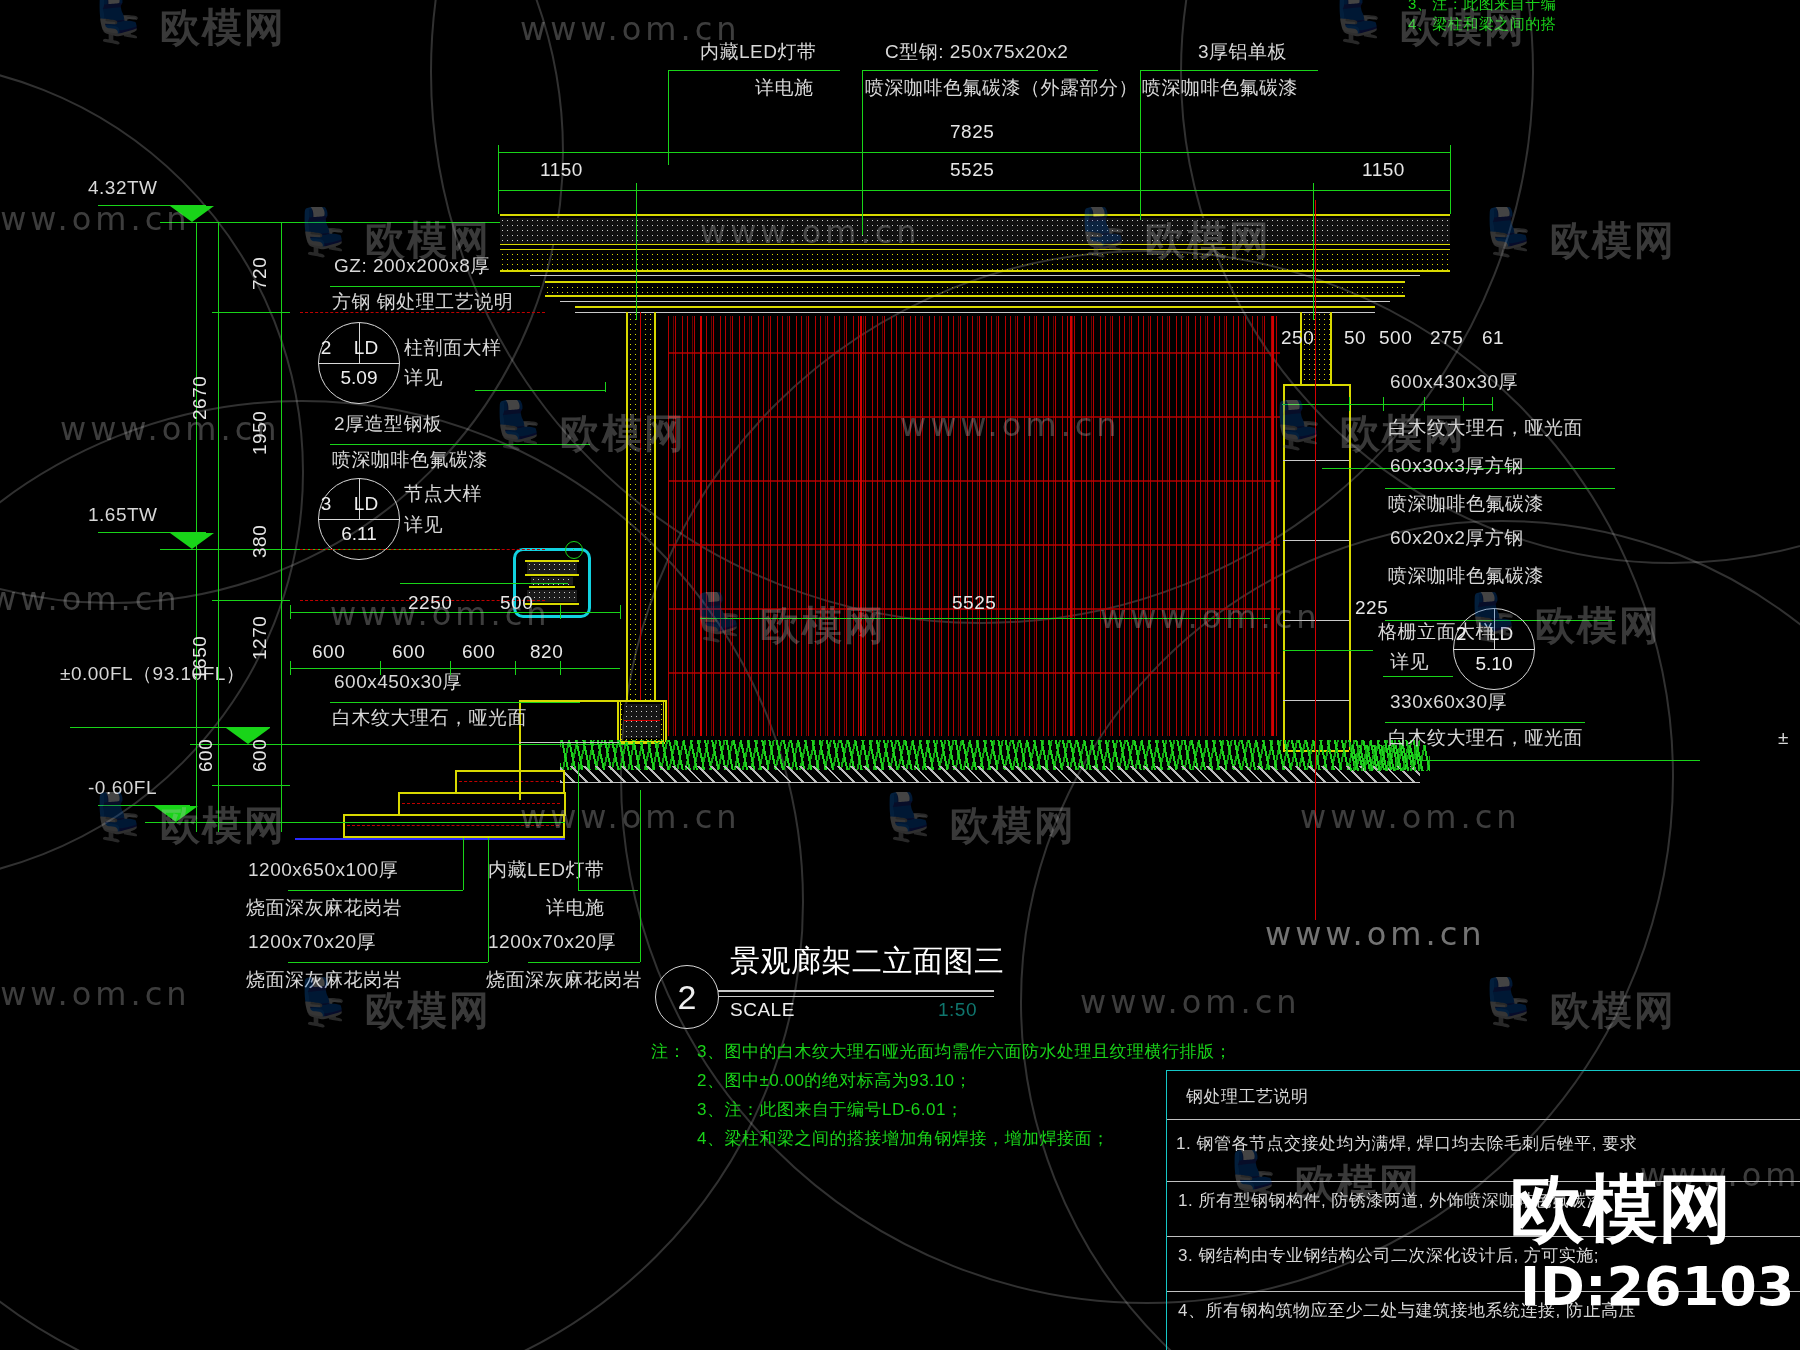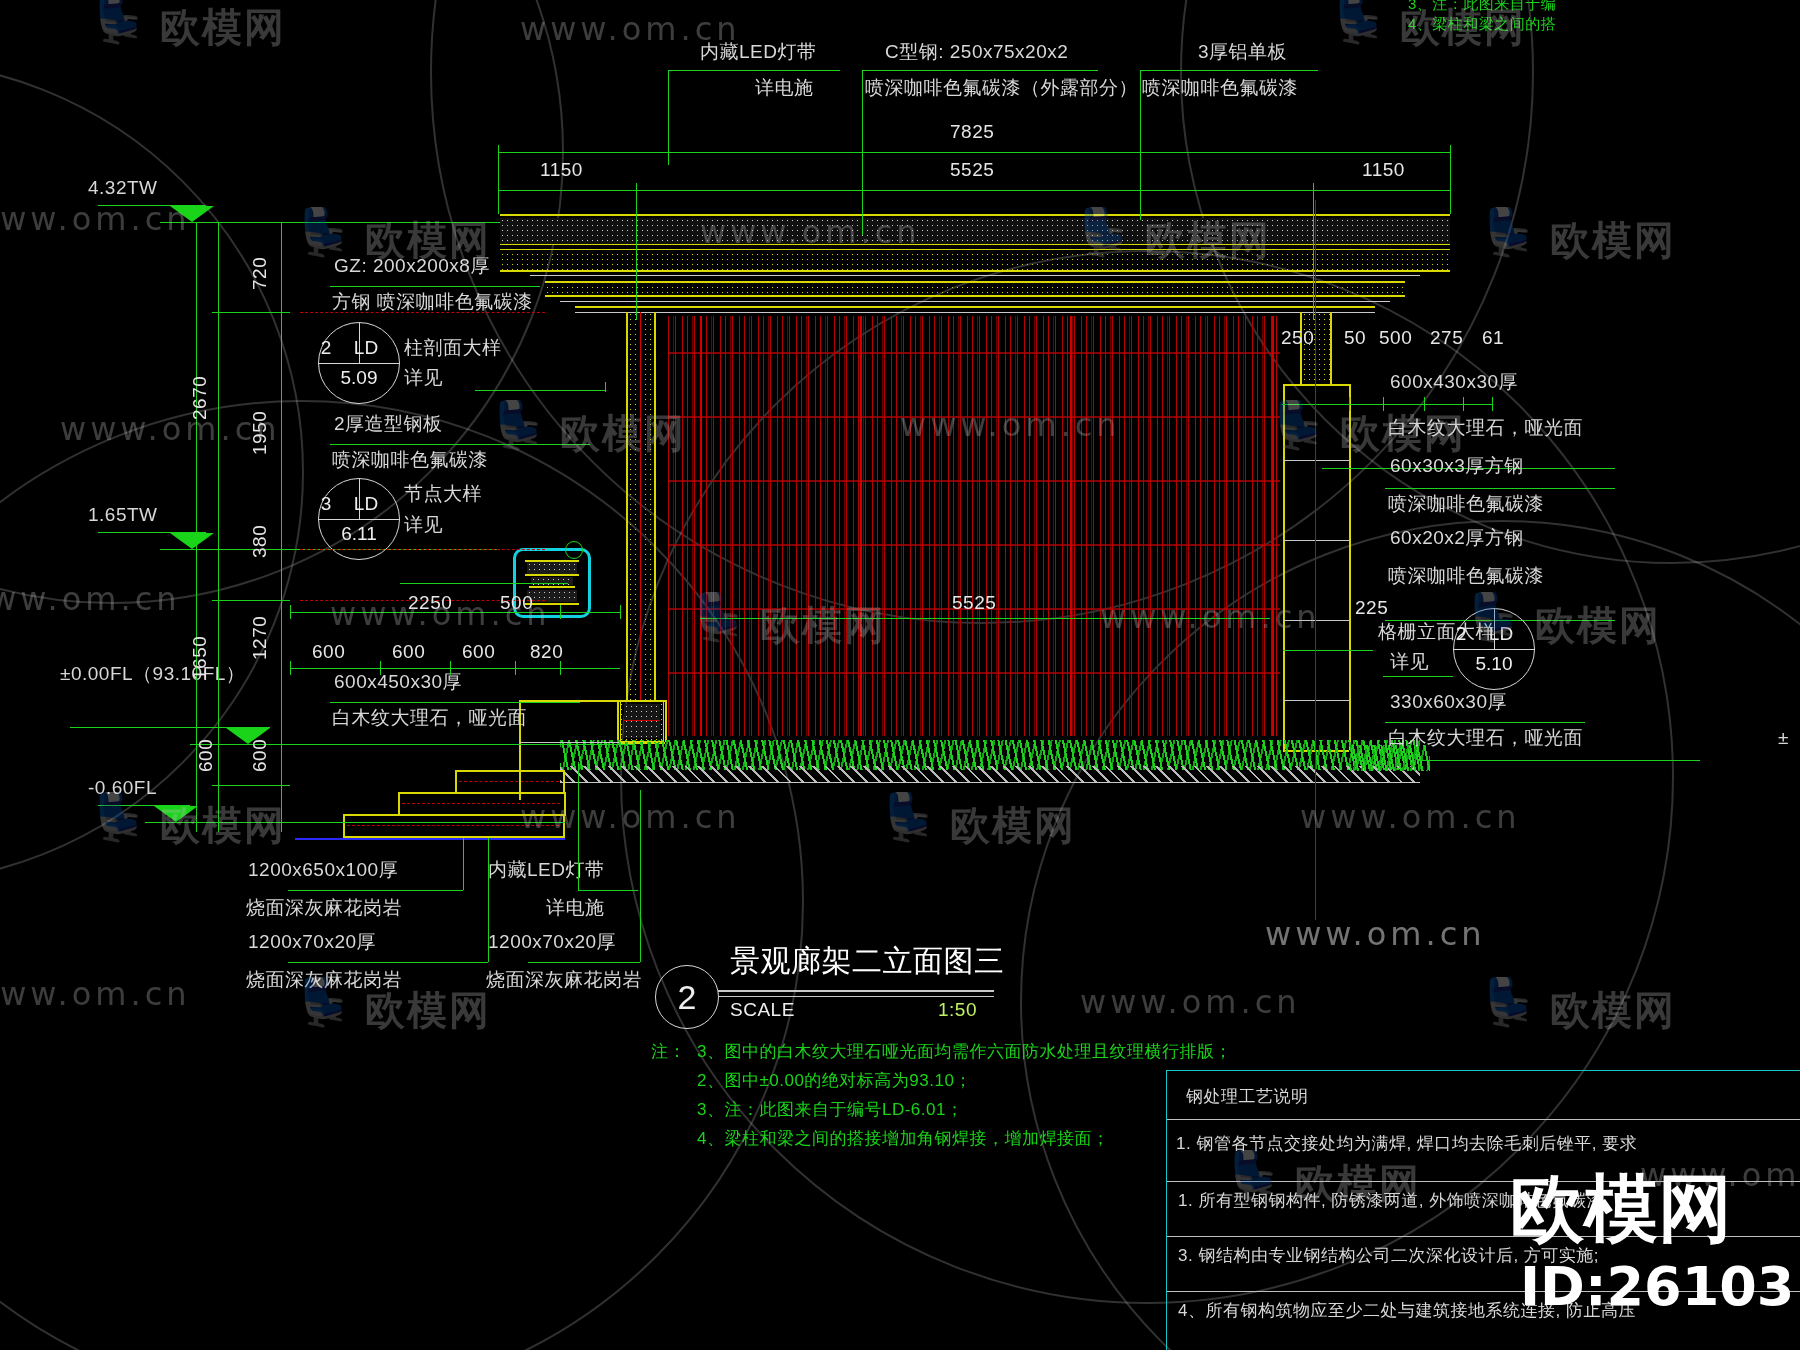--- a/index.html
+++ b/index.html
@@ -263,21 +263,21 @@
   <div class="t dim vert" style="left:250px;top:290px;">720</div>
   <div class="t dim vert" style="left:250px;top:455px;">1950</div>
   <div class="t dim vert" style="left:250px;top:558px;">380</div>
   <div class="t dim vert" style="left:250px;top:660px;">1270</div>
   <div class="t dim vert" style="left:250px;top:772px;">600</div>
   <div class="t dim vert" style="left:196px;top:772px;">600</div>
 
   <div class="dash-r" style="left:300px;top:312px;width:245px;"></div>
   <div class="t" style="left:334px;top:256px;">GZ: 200x200x8厚</div>
   <div class="ln h" style="left:330px;top:286px;width:210px;"></div>
-  <div class="t" style="left:332px;top:292px;">方钢 喷深咖啡色氟碳漆</div>
+  <div class="t" style="left:332px;top:292px;">方钢 钢处理工艺说明</div>
 
   <div class="bub" style="left:318px;top:322px;width:80px;height:80px;">
     <div class="hl"></div>
       <div class="vl"></div>
     <span style="left:-18px;top:14px;width:50px;text-align:center;">2</span>
     <span style="left:22px;top:14px;width:50px;text-align:center;">LD</span>
     <span style="left:0;top:44px;">5.09</span>
   </div>
   <div class="t" style="left:404px;top:338px;">柱剖面大样</div>
   <div class="t" style="left:404px;top:368px;">详见</div>
@@ -399,21 +399,21 @@
     <div class="t" style="left:486px;top:970px;">烧面深灰麻花岗岩</div>
   </div>
 
   <div class="bub" style="left:655px;top:965px;width:62px;height:62px;">
     <span style="left:0;top:12px;font-size:34px;">2</span>
   </div>
   <div class="t big" style="left:730px;top:945px;">景观廊架二立面图三</div>
   <div class="ln w h" style="left:718px;top:990px;width:276px;height:2px;"></div>
   <div class="ln w h" style="left:718px;top:996px;width:276px;"></div>
   <div class="t" style="left:730px;top:1000px;color:#eee;">SCALE</div>
-  <div class="t" style="left:938px;top:1000px;color:#bef264;">1:50</div>
+  <div class="t" style="left:938px;top:1000px;color:#0f766e;">1:50</div>
 
   <div class="t grn sm" style="left:651px;top:1043px;">注：</div>
   <div class="t grn sm" style="left:697px;top:1043px;">3、图中的白木纹大理石哑光面均需作六面防水处理且纹理横行排版；</div>
   <div class="t grn sm" style="left:697px;top:1072px;">2、图中±0.00的绝对标高为93.10；</div>
   <div class="t grn sm" style="left:697px;top:1101px;text-align:center;">3、注：此图来自于编号LD-6.01；</div>
   <div class="t grn sm" style="left:697px;top:1130px;">4、梁柱和梁之间的搭接增加角钢焊接，增加焊接面；</div>
 
   <div class="t grn xs" style="left:1408px;top:-4px;">3、注：此图来自于编</div>
   <div class="t grn xs" style="left:1408px;top:16px;">4、梁柱和梁之间的搭</div>
 

